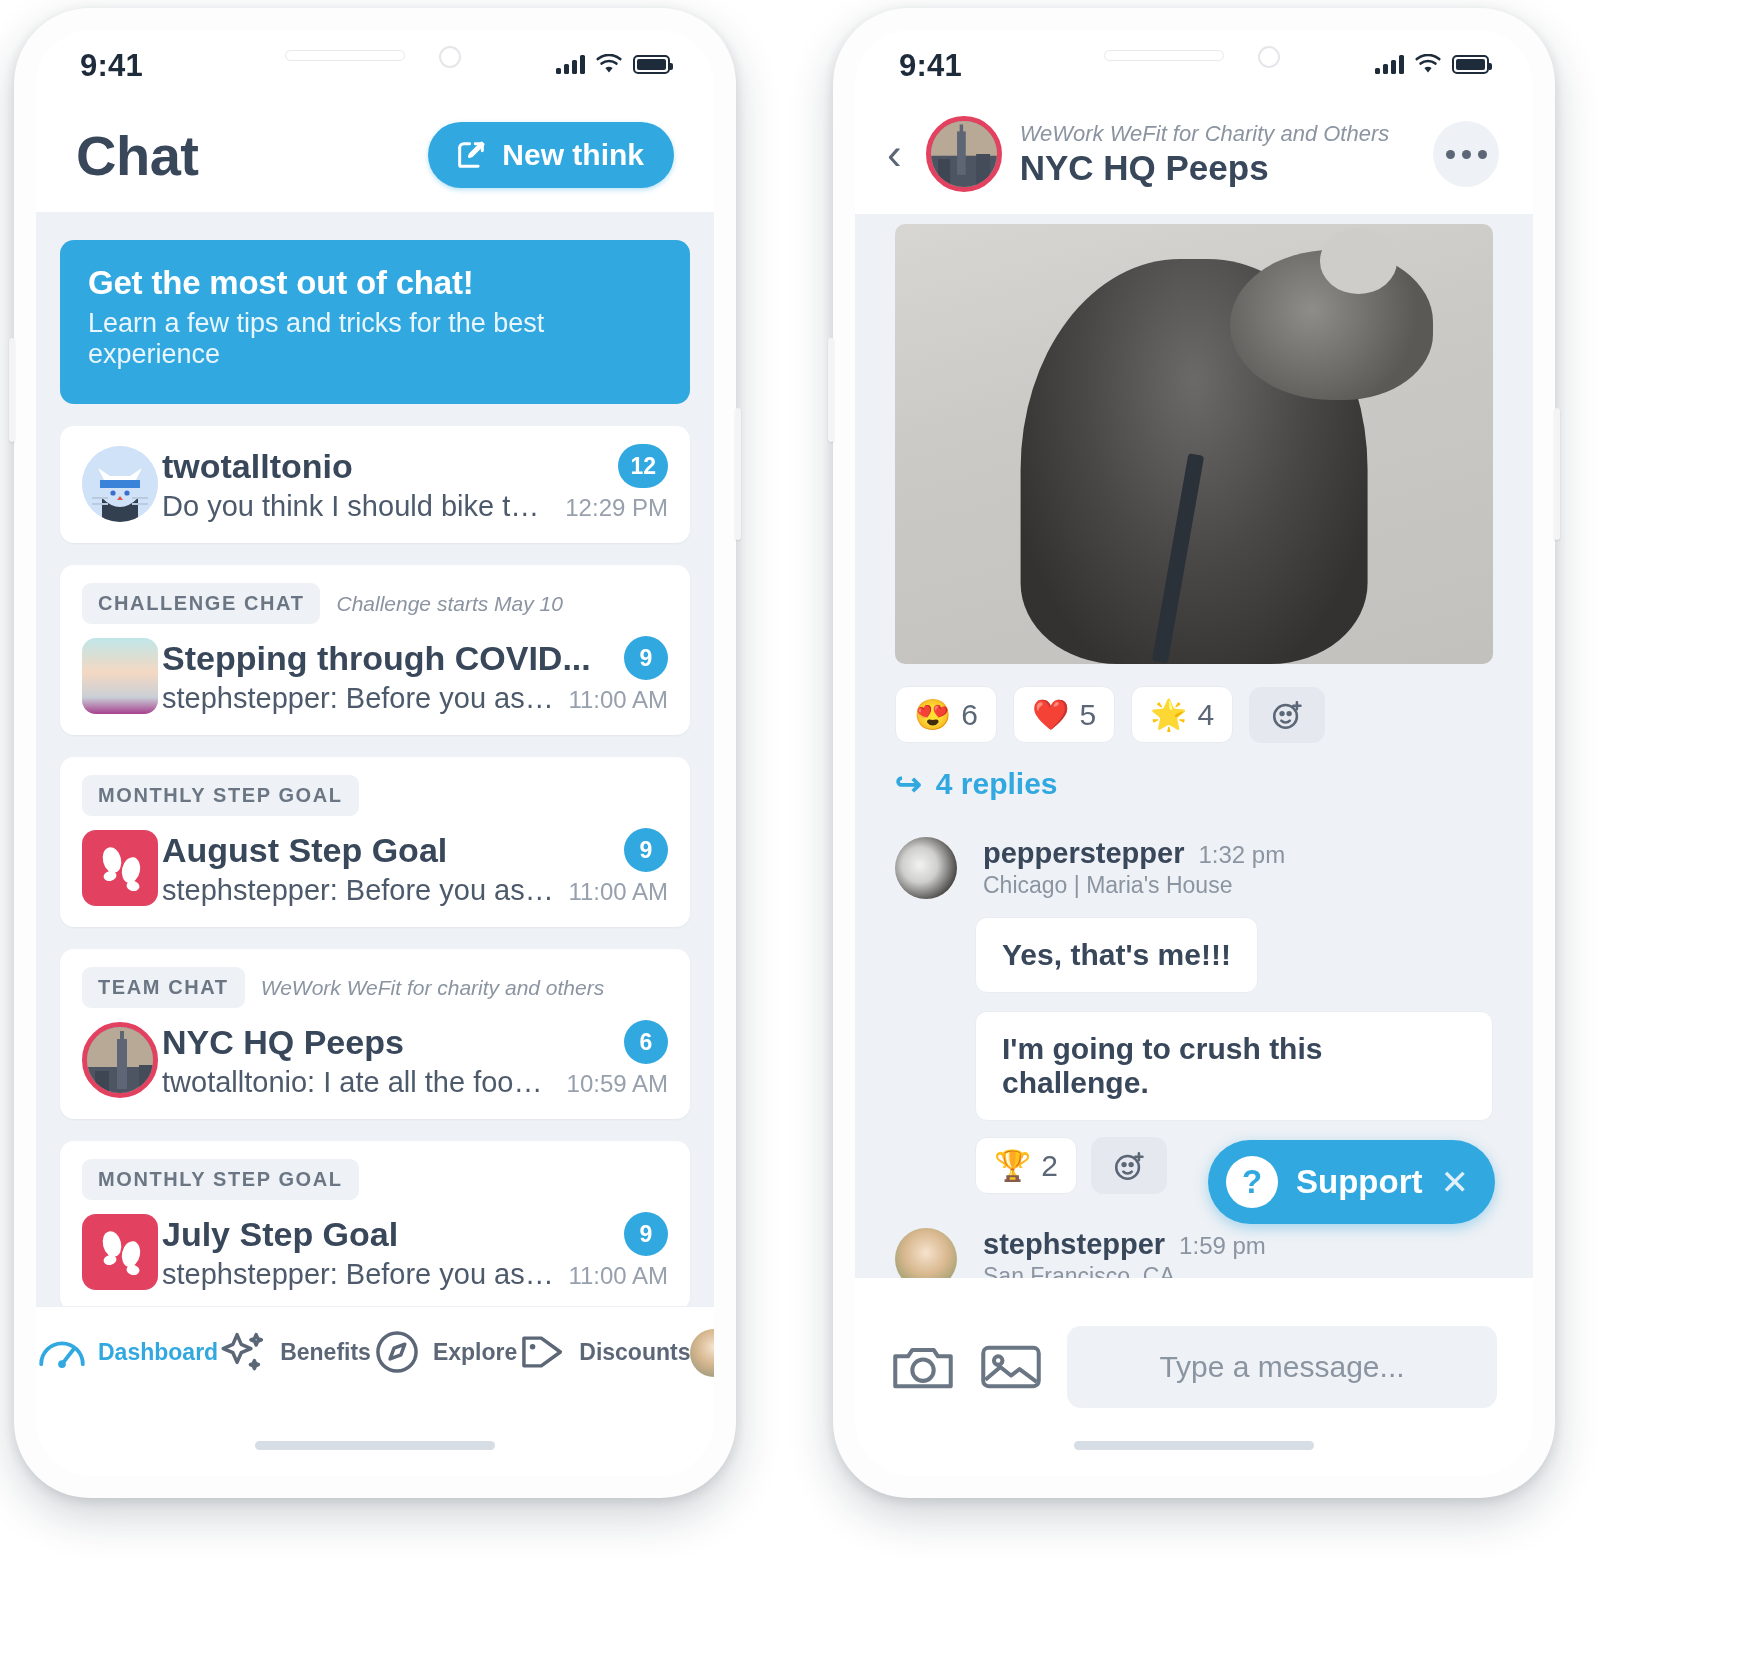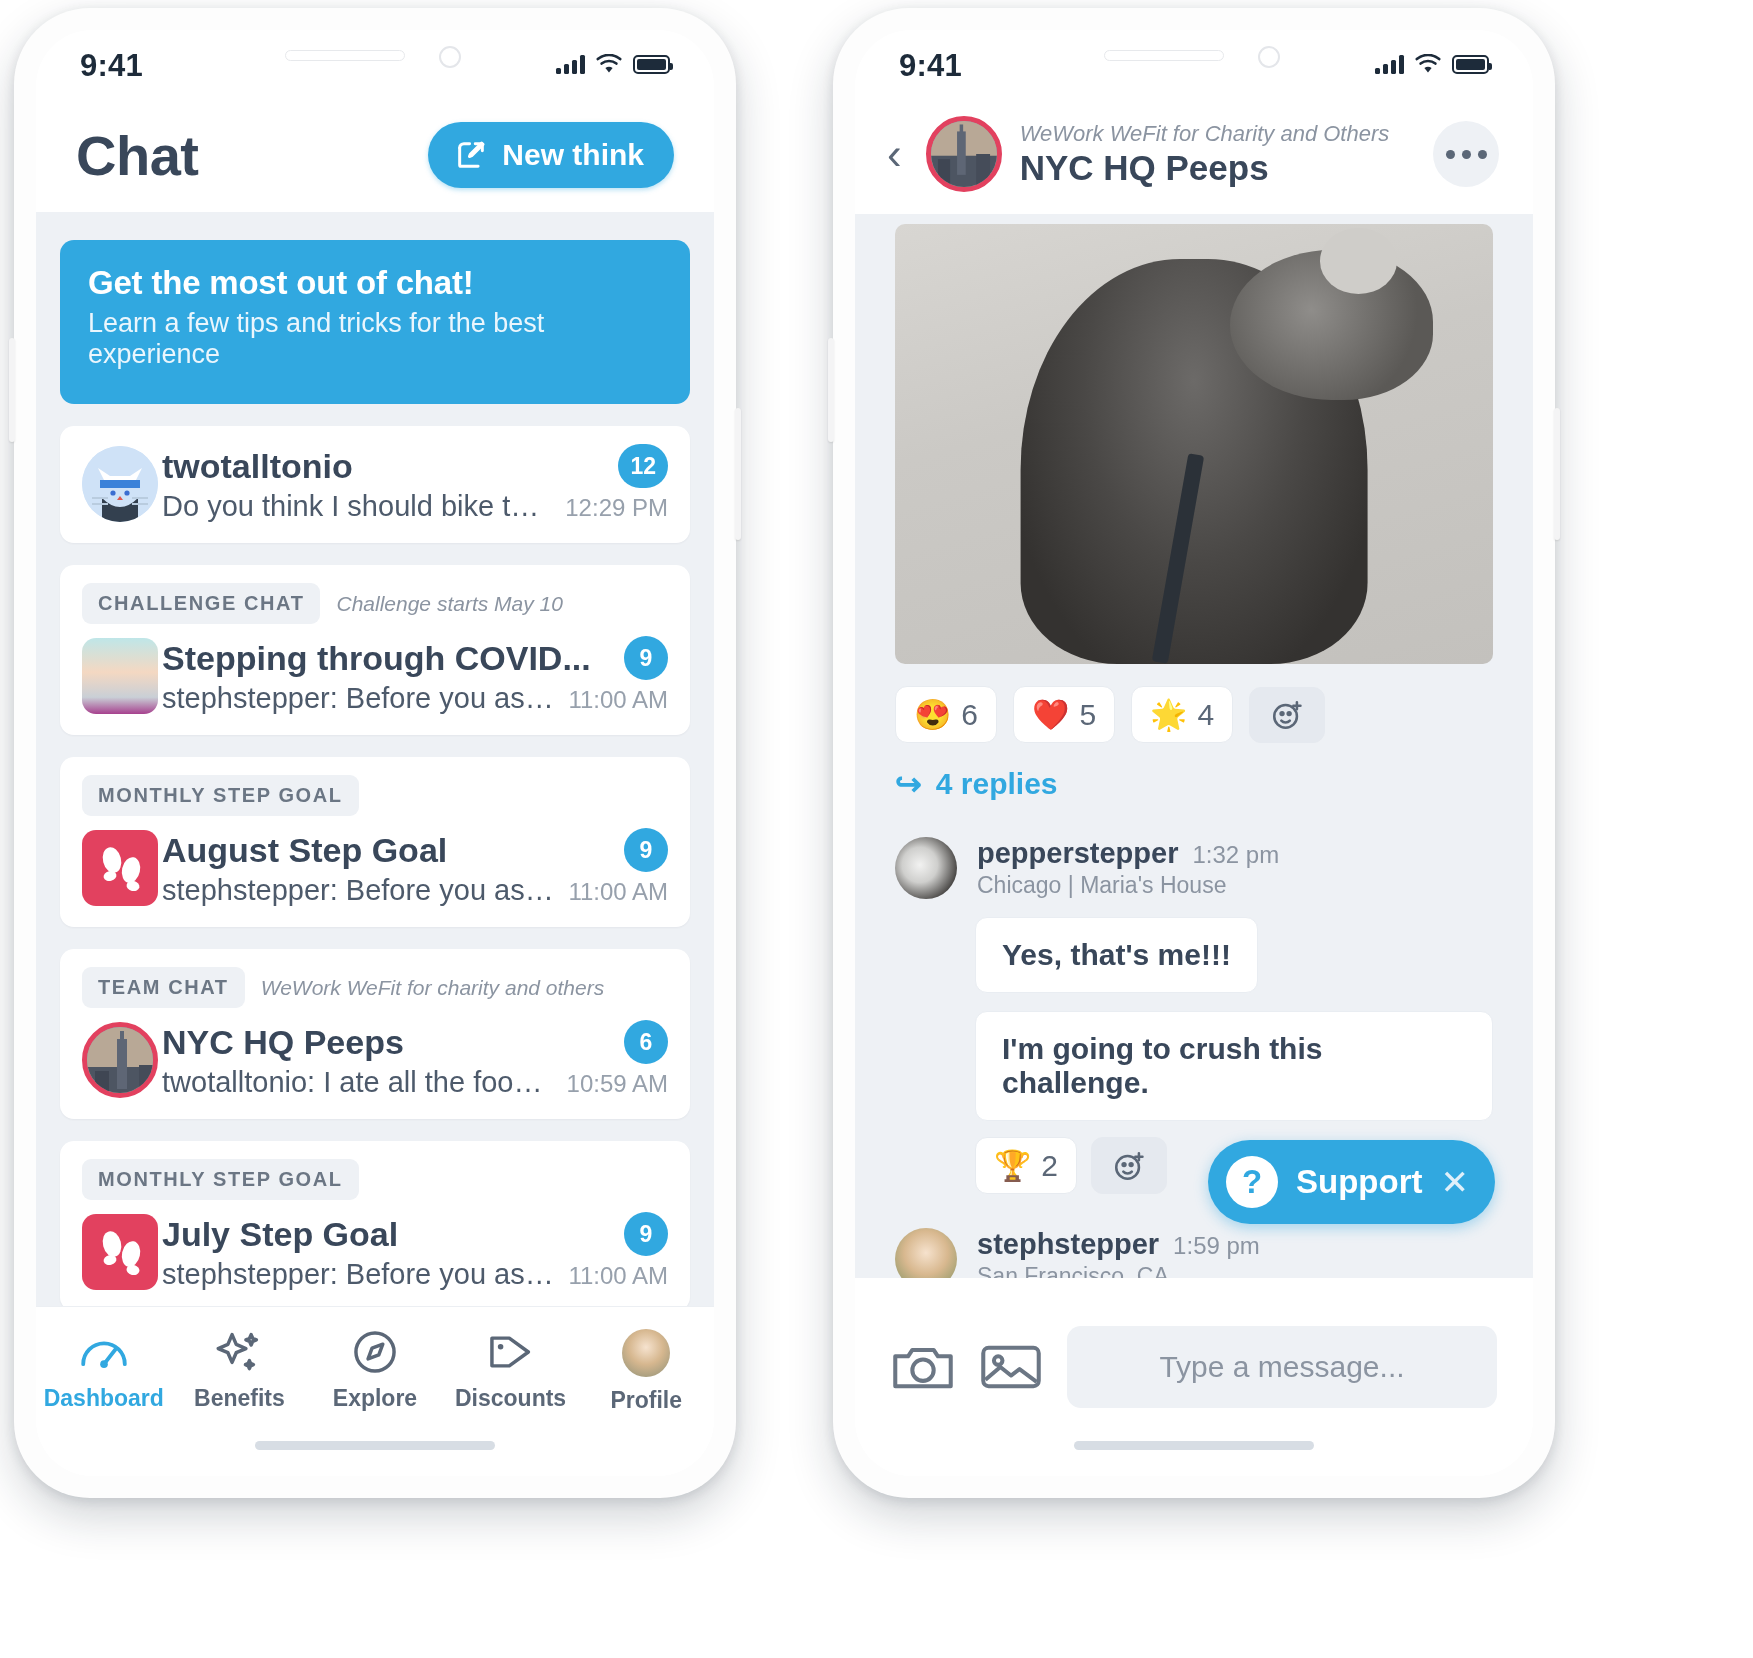--- a/index.html
+++ b/index.html
@@ -110,21 +110,21 @@
   .av-cat { background:#cfe2f7; }
   .av-beach { background: linear-gradient(#bfe6e8 0%, #f4d8c2 45%, #c9cfd6 78%, #a6418e 100%); }
   .av-steps { background:#e2415f; }
   .av-nyc { background:#8e9aa6; border:5px solid #e2415f; }
 
   
   .tabbar {
     position:absolute; left:0; right:0; bottom:0; height:170px; background:#fff;
     border-top:1px solid #eceff3; display:flex; align-items:flex-start; padding-top:22px; z-index:20;
   }
-  .tab { flex:1 1 0; display:flex; flex-direction:column; align-items:center; gap:10px;justify-content:center; }
+  .tab { flex:1 1 0; display:flex; flex-direction:row; align-items:center; gap:10px;justify-content:center; }
   .tab-label { font-size:23px; font-weight:700; color:#5b6777; }
   .tab.active .tab-label { color:#31a8e0; }
   .home-ind { position:absolute; bottom:26px; left:50%; transform:translateX(-50%); width:240px; height:9px; border-radius:5px; background:#d7dde4; }
 
   
   .thread-head {
     display:flex; align-items:center; gap:18px; padding: 8px 34px 22px 26px;
     background:#fff; position:relative; z-index:25;
   }
   .back-chev { font-size:44px; color:#5b6777; line-height:1; padding:0 6px; }
@@ -154,21 +154,21 @@
     background:#fff; border:1px solid #e7ebf0; border-radius:12px; padding:10px 18px;
     display:flex; align-items:center; gap:10px; font-size:30px; color:#5b6777;
   }
   .reaction.add { background:#e5e9ef; border-color:#e5e9ef; padding:10px 20px; }
   .reaction .emo { font-size:30px; }
 
   .replies { display:flex; align-items:center; gap:14px; margin: 22px 40px 0 40px; color:#31a8e0; font-size:30px; font-weight:700; }
   .replies .arrow { color:#31a8e0; font-size:32px; }
 
   .msg-group { margin: 34px 40px 0 40px; }
-  .msg-head { display:flex; align-items:flex-end; gap:20px; }
+  .msg-head { display:flex; align-items:flex-end; gap:26px; }
   .msg-av { width:62px; height:62px; border-radius:50%; flex:0 0 auto; overflow:hidden; }
   .av-pepper { background: radial-gradient(circle at 40% 45%, #f2f2f1 0%, #cfcfcd 35%, #3d3b39 78%); }
   .av-steph { background: radial-gradient(circle at 50% 40%, #f6e2cd 0%, #d8b88f 45%, #7b8f5d 100%); }
   .msg-meta { min-width:0; }
   .msg-name-row { display:flex; align-items:baseline; gap:14px; }
   .msg-name { font-size:29px; font-weight:700; color:#39475a; }
   .msg-time { font-size:24px; color:#8b94a1; }
   .msg-loc { font-size:23px; color:#8b94a1; margin-top:2px; }
   .bubble {
     margin-left: 80px; margin-top: 18px; background:#fff; border:1px solid #e9edf2;

